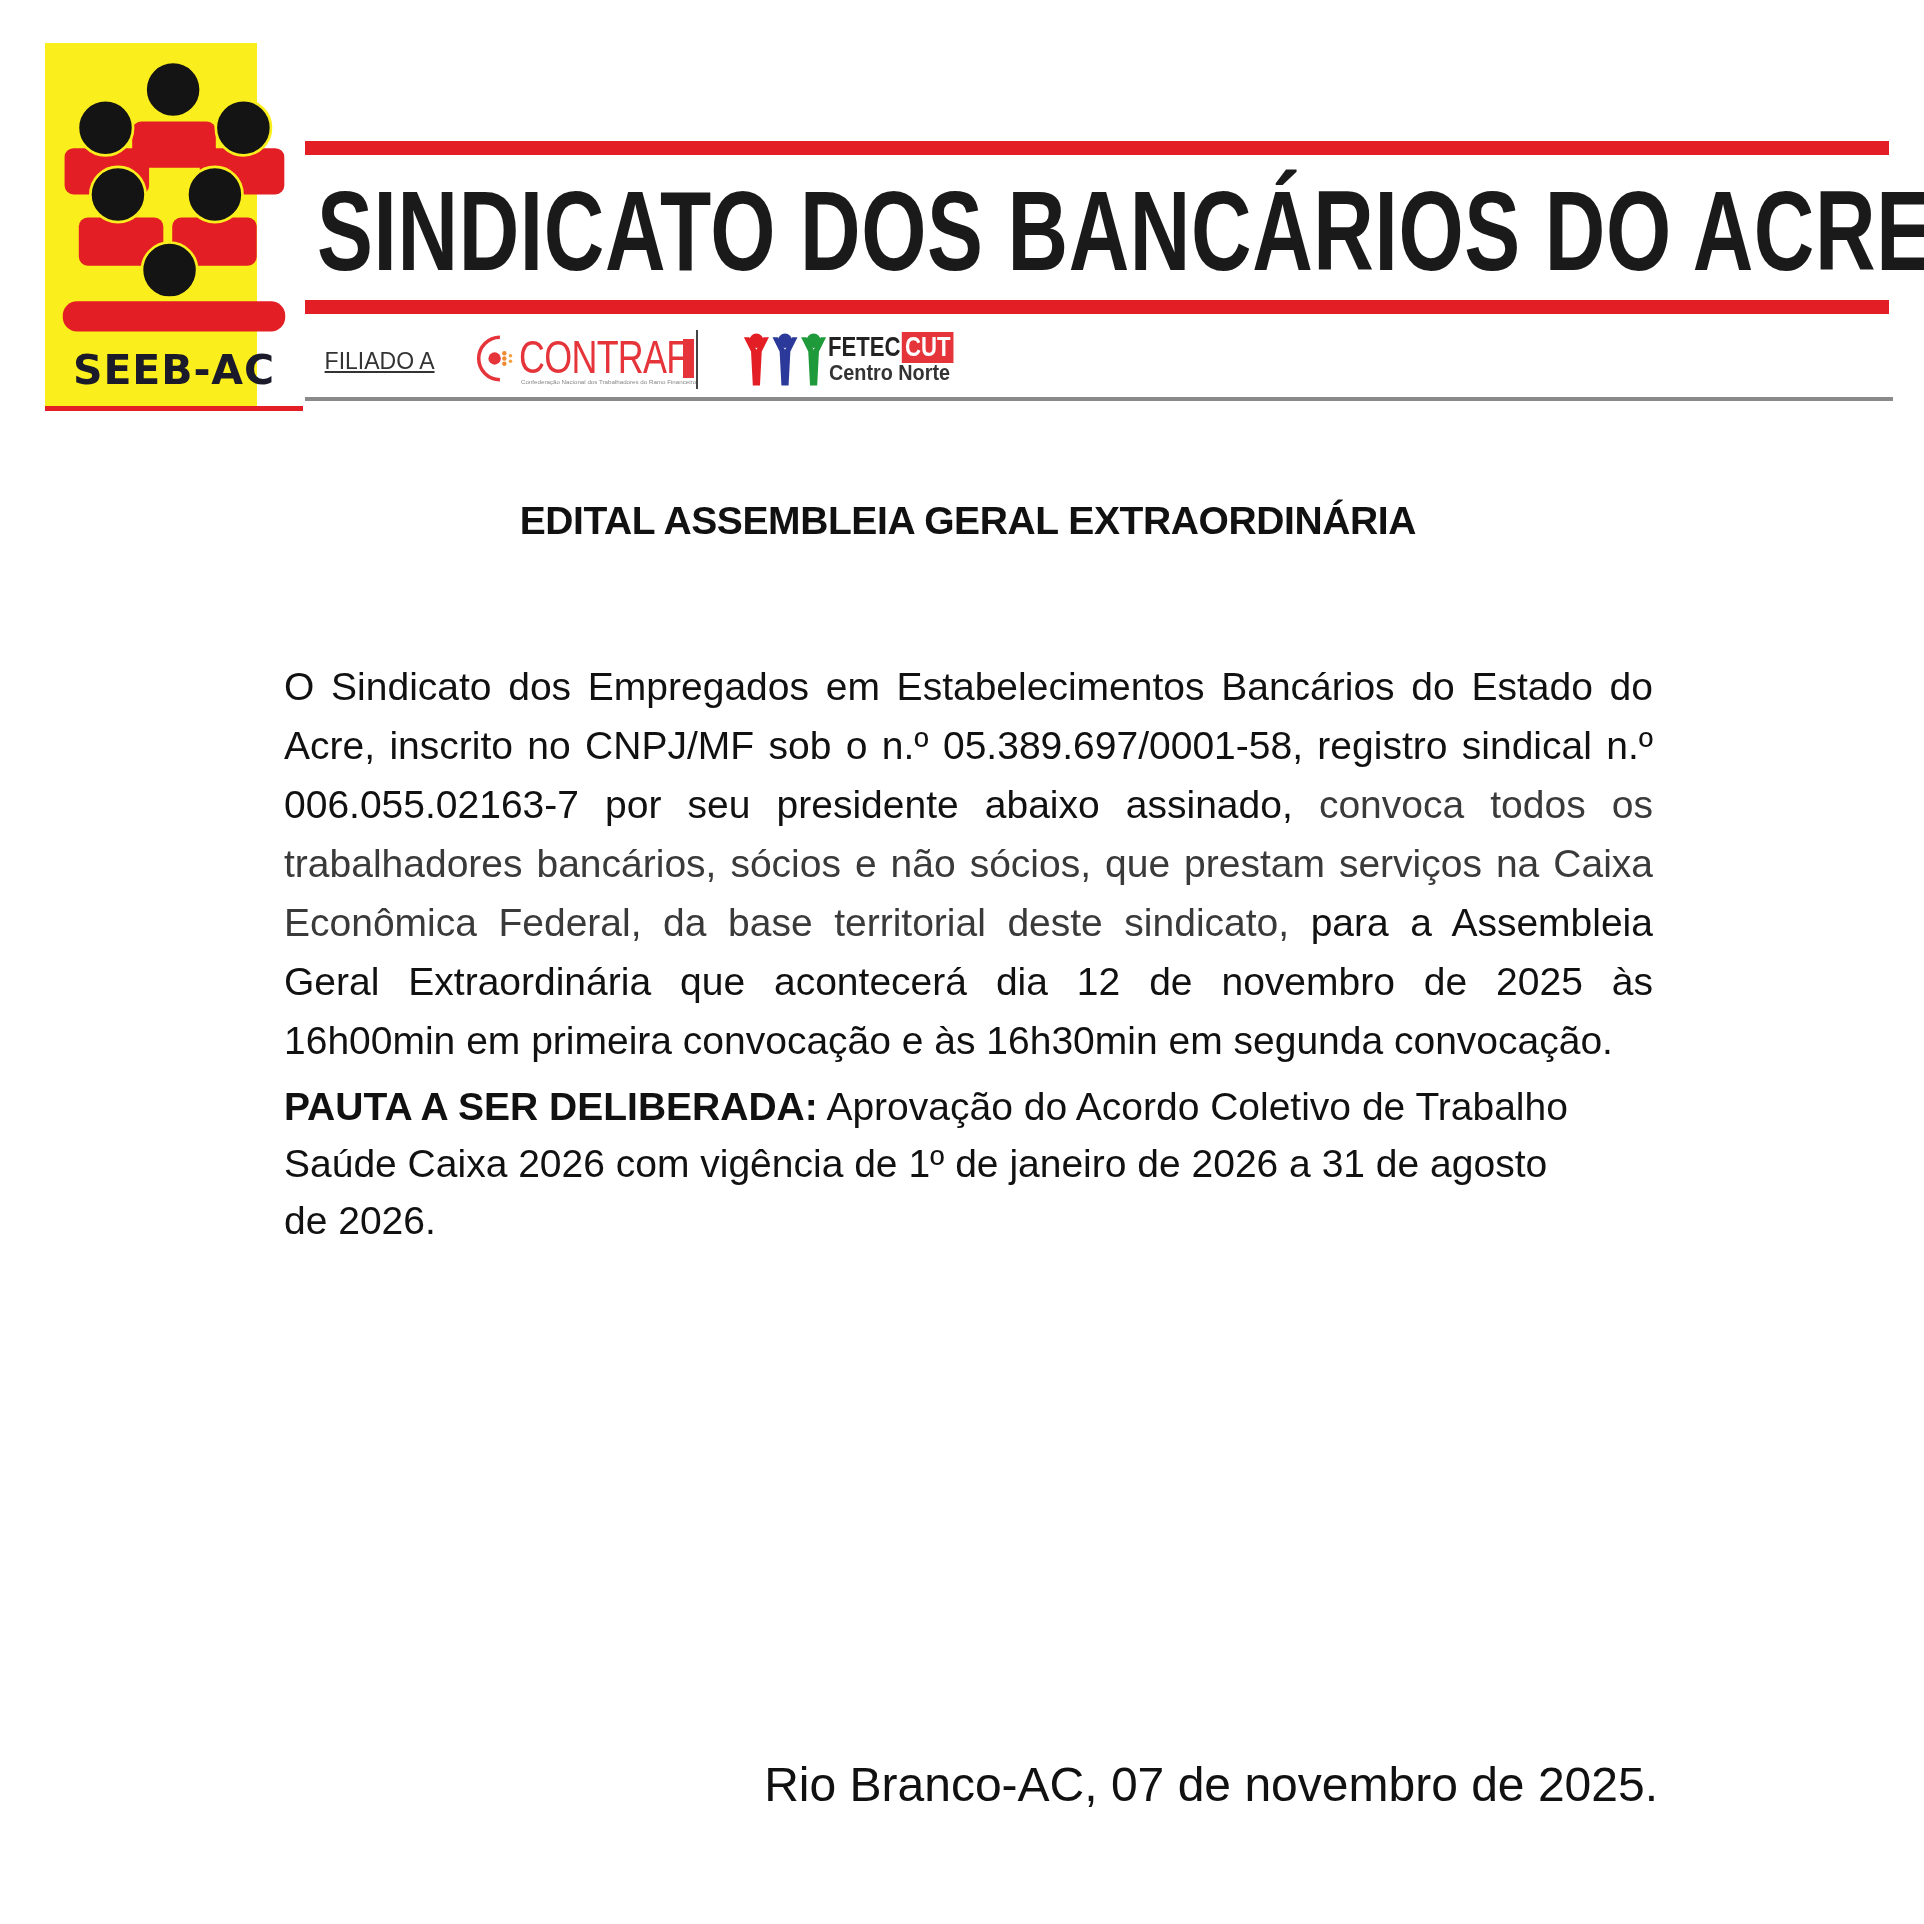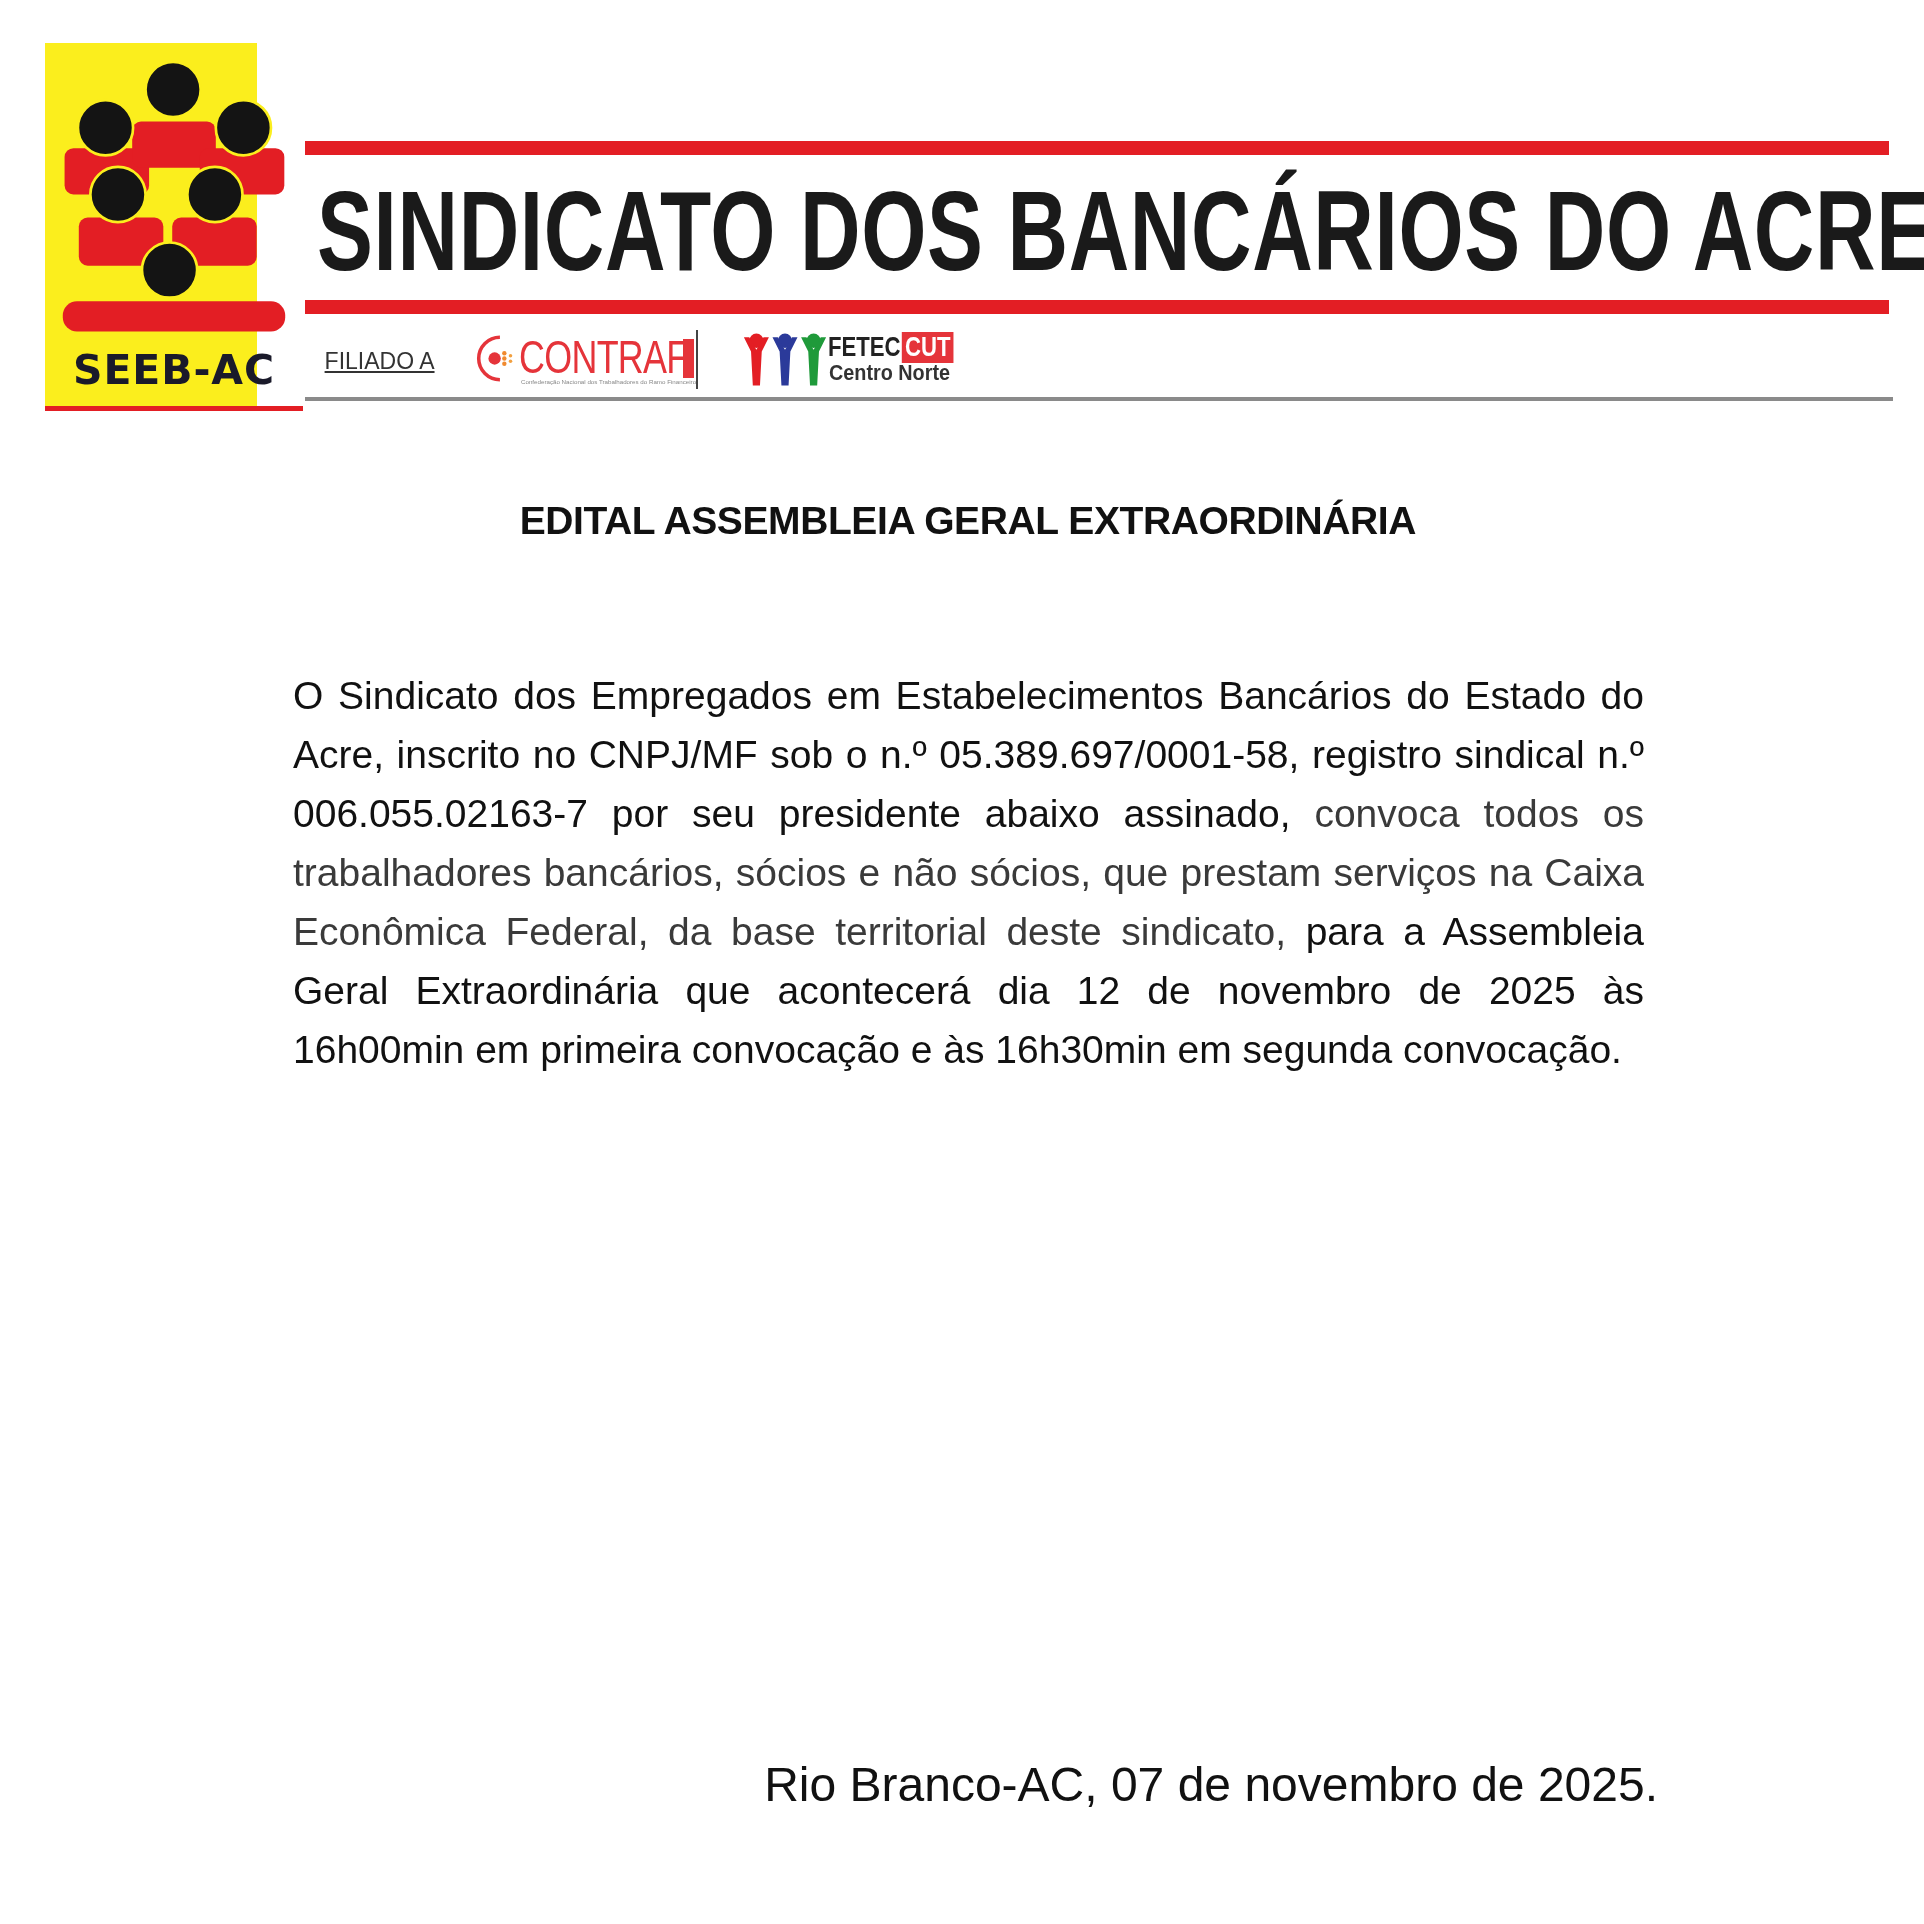--- a/index.html
+++ b/index.html
@@ -170,21 +170,21 @@
     }
     .doc-body {
       position: absolute;
       left: 276px; top: 649px;
       width: 1385px;
       font-size: 39px;
       line-height: 59px;
       color: #111111;
     }
     .doc-body p {
-      margin: 17px;
+      margin: 8px;
       text-align: justify;
     }
     .gray { color: #3a3a3a; }
     .agenda {
       text-align: left !important;
       line-height: 57px;
       padding-right: 53px;
     }
     .agenda b { font-weight: bold; }
     .signature {
@@ -266,16 +266,17 @@
     </div>
   </div>
 
   <div class="gray-rule"></div>
 </div>
 
 <div class="doc-title">EDITAL ASSEMBLEIA GERAL EXTRAORDINÁRIA</div>
 
 <div class="doc-body">
   <p><span>O Sindicato dos Empregados em Estabelecimentos Bancários do Estado do Acre, inscrito no CNPJ/MF sob o n.º 05.389.697/0001-58, registro sindical n.º 006.055.02163-7 por seu presidente abaixo assinado,</span><span class="gray"> convoca todos os trabalhadores bancários, sócios e não sócios, que prestam serviços na Caixa Econômica Federal,</span><span class="gray"> da base territorial deste sindicato,</span><span> para a Assembleia Geral Extraordinária que acontecerá dia 12 de novembro de 2025 às 16h00min em primeira convocação e às 16h30min em segunda convocação.</span></p>
+  <p class="agenda"><b>PAUTA A SER DELIBERADA:</b><span> Aprovação do Acordo Coletivo de Trabalho Saúde Caixa 2026 com vigência de 1º de janeiro de 2026 a 31 de agosto de 2026.</span></p>
 </div>
 
 <div class="signature">Rio Branco-AC, 07 de novembro de 2025.</div>
 
 
 </body></html>

